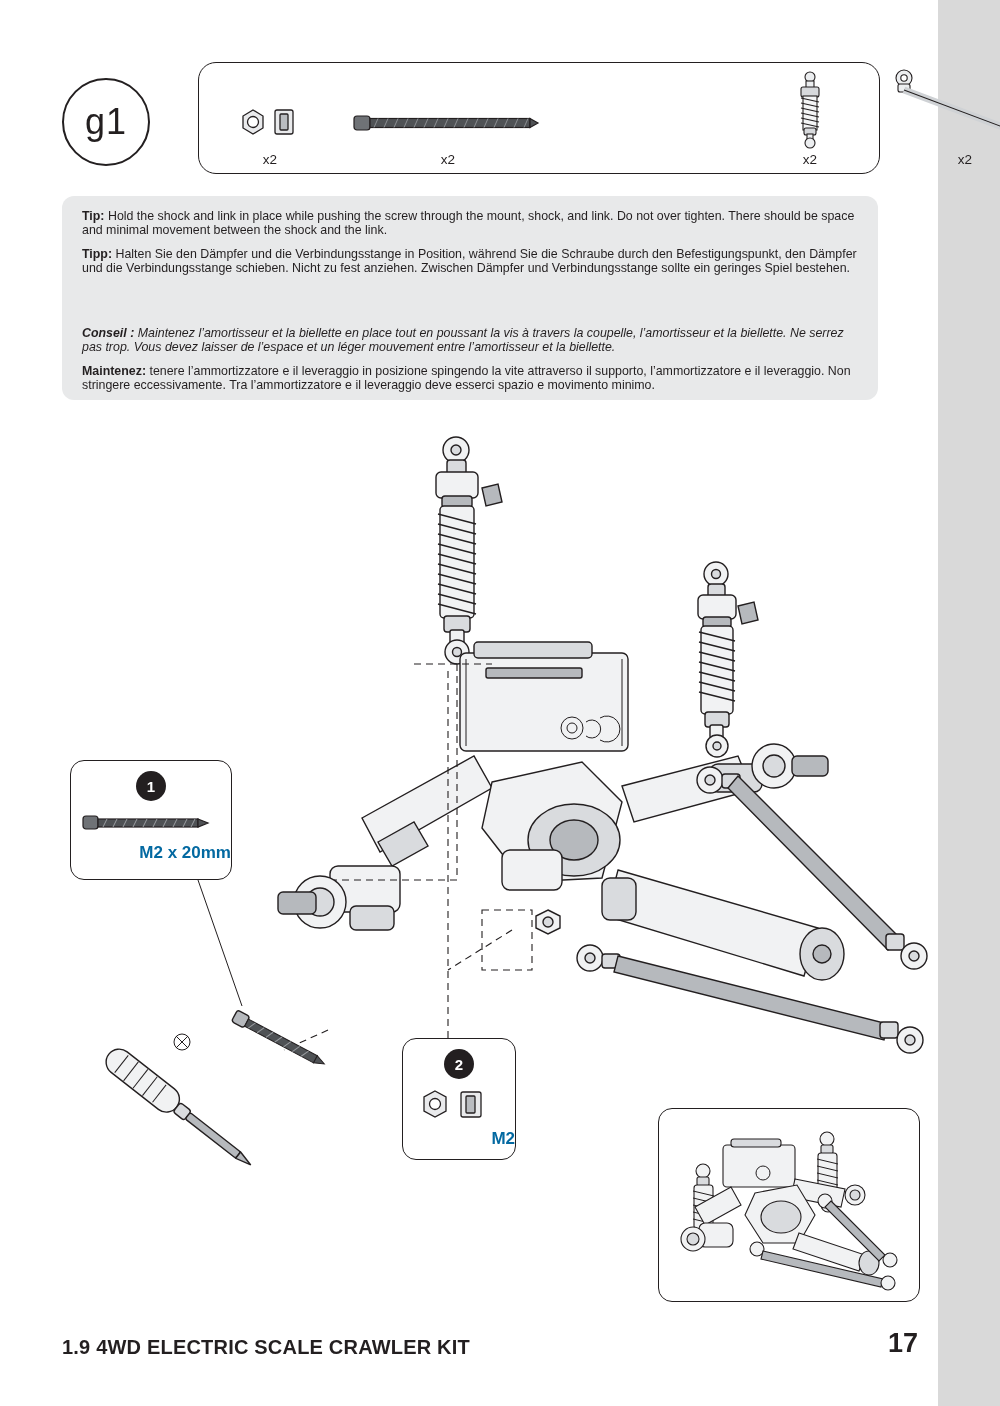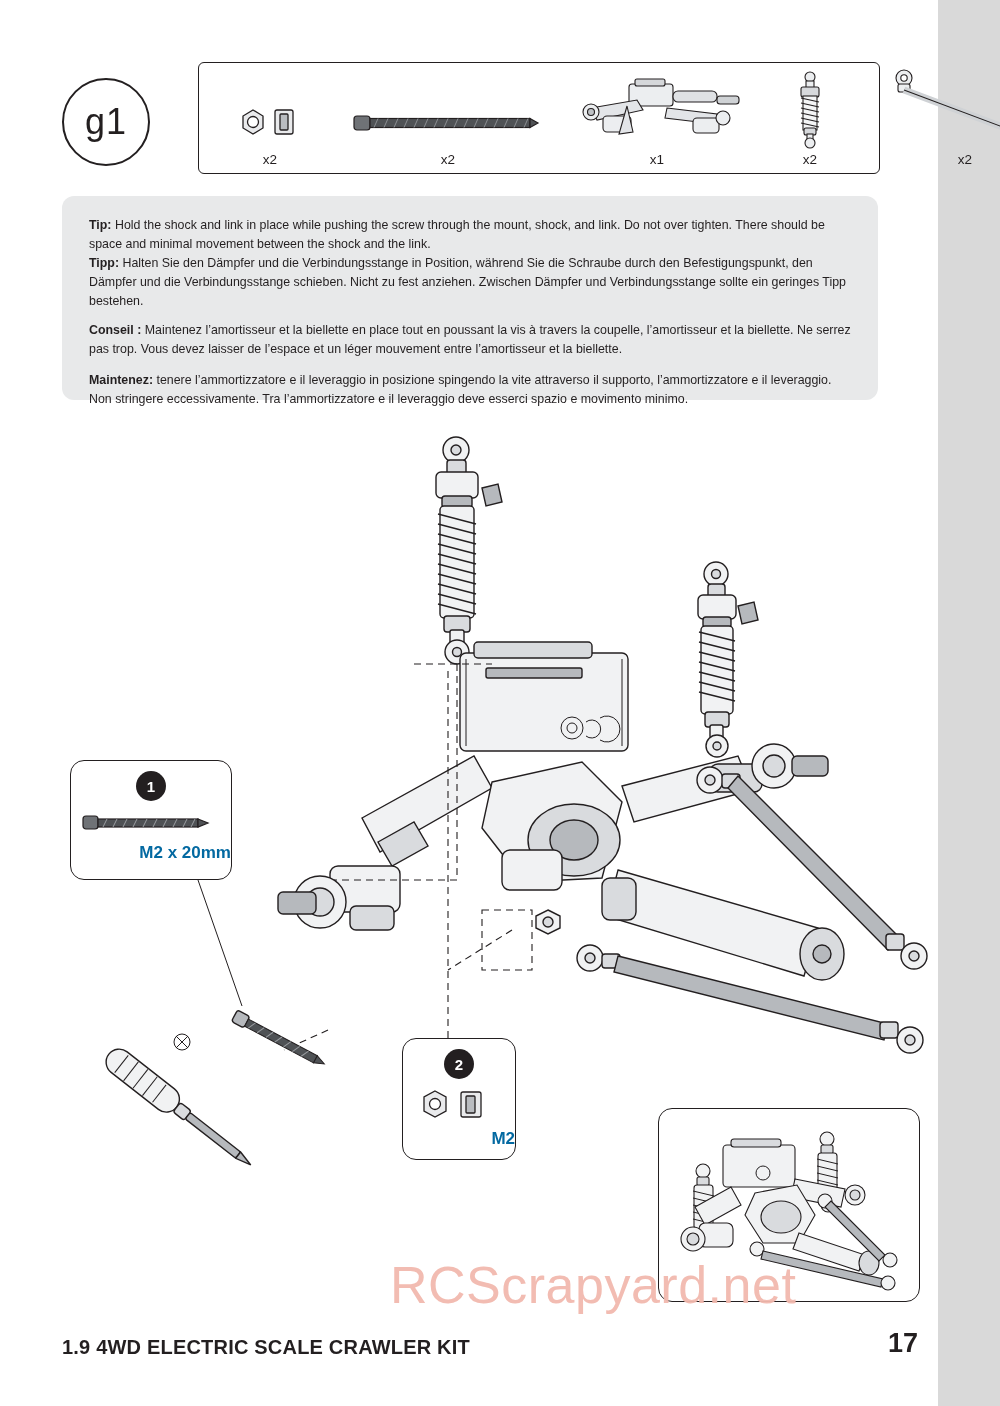--- a/index.html
+++ b/index.html
@@ -24,47 +24,47 @@
   .step-circle{
     position:absolute;left:62px;top:78px;width:84px;height:84px;
     border:2px solid #231f20;border-radius:50%;
     display:flex;align-items:center;justify-content:center;
   }
   .step-circle span{
     font-size:36px;letter-spacing:1px;color:#231f20;font-weight:400;
   }
   .parts-box{
     position:absolute;left:198px;top:62px;width:680px;height:110px;
-    border:1.5px solid #231f20;border-radius:6px;
+    border:1.5px solid #231f20;border-radius:18px;
     background:#fff;
   }
   .part{
     position:absolute;bottom:6px;text-align:center;
   }
   .part .qty{
     font-size:13.5px;color:#231f20;font-weight:400;
   }
   .part-art{
     position:relative;margin:0 auto 2px auto;
   }
 
   
   .tip-panel{
     position:absolute;left:62px;top:196px;width:816px;height:204px;
     background:#e8e9ea;border-radius:12px;
   }
   .tip-panel p{
-    margin:7px;
-    font-size:12.4px;line-height:19px;color:#231f20;
+    margin:0;
+    font-size:12.4px;line-height:14px;color:#231f20;
   }
   .tip-panel .blk{position:absolute;left:20px;right:20px;}
   .tip-panel b{font-weight:bold;}
   .t1{top:13px;}
   .t2{top:51px;}
-  .t3{top:118px;}
+  .t3{top:130px;font-style:italic;}
   .t4{top:168px;}
 
   
   .callout{
     position:absolute;border:1.5px solid #231f20;border-radius:14px;background:#fff;
   }
   .callout-1{left:70px;top:760px;width:160px;height:118px;}
   .callout-2{left:402px;top:1038px;width:112px;height:120px;}
   .bubble{
     position:absolute;width:30px;height:30px;border-radius:50%;
@@ -158,41 +158,20 @@
               <line x1="170" y1="18.5" x2="166" y2="27.5"></line>
                 <line x1="180" y1="18.5" x2="176" y2="27.5"></line>
             </g>
             <path d="M182,18.5 L190,23 L182,27.5 Z" fill="#4f5255"></path>
           </g>
         </svg>
       </div>
       <div class="qty">x2</div>
     </div>
 
-    <div class="part" style="left:358px;width:200px;">
-      <div class="part-art" style="width:180px;height:76px;">
-        <svg width="180" height="76" viewBox="0 0 180 76">
-          <g fill="#eceef0" stroke="#231f20" stroke-width="1.1">
-            <rect x="62" y="10" width="44" height="22" rx="3"></rect>
-            <rect x="68" y="5" width="30" height="7" rx="2" fill="#d5d7da"></rect>
-            <rect x="106" y="17" width="44" height="11" rx="5" fill="#dfe1e4"></rect>
-            <path d="M24,34 L70,26 L76,36 L30,46 Z" fill="#e3e5e8"></path>
-            <rect x="36" y="42" width="28" height="16" rx="4"></rect>
-            <circle cx="24" cy="38" r="8"></circle>
-            <circle cx="24" cy="38" r="3.5" fill="#bfc2c6"></circle>
-            <path d="M100,34 L150,40 L148,50 L98,44 Z" fill="#e3e5e8"></path>
-            <rect x="126" y="44" width="26" height="15" rx="4"></rect>
-            <circle cx="156" cy="44" r="7"></circle>
-            <rect x="150" y="22" width="22" height="8" rx="3" fill="#cfd2d5"></rect>
-            <path d="M60,32 L66,58 L52,60 Z" fill="#e3e5e8"></path>
-          </g>
-        </svg>
-      </div>
-      <div class="qty">x1</div>
-    </div>
 
     <div class="part" style="left:556px;width:110px;">
       <div class="part-art" style="width:44px;height:80px;">
         <svg width="44" height="80" viewBox="0 0 44 80">
           <g fill="#eceef0" stroke="#231f20" stroke-width="1.1">
             <circle cx="22" cy="7" r="5"></circle>
             <rect x="18" y="11" width="8" height="8"></rect>
             <rect x="13" y="17" width="18" height="10" rx="2" fill="#d7d9dc"></rect>
             <rect x="15" y="26" width="14" height="34" fill="#f4f5f6"></rect>
             <g stroke="#231f20" stroke-width="1.1" fill="none">
@@ -226,21 +205,21 @@
             <circle cx="132" cy="70" r="3.2" fill="#fff"></circle>
           </g>
         </svg>
       </div>
       <div class="qty">x2</div>
     </div>
   </div>
 
   <div class="tip-panel">
     <p class="blk t1"><b>Tip:</b><span> Hold the shock and link in place while pushing the screw through the mount, shock, and link. Do not over tighten. There should be space and minimal movement between the shock and the link.</span></p>
-    <p class="blk t2"><b>Tipp:</b><span> Halten Sie den Dämpfer und die Verbindungsstange in Position, während Sie die Schraube durch den Befestigungspunkt, den Dämpfer und die Verbindungsstange schieben. Nicht zu fest anziehen. Zwischen Dämpfer und Verbindungsstange sollte ein geringes Tipp bestehen.</span></p>
+    <p class="blk t2"><b>Tipp:</b><span> Halten Sie den Dämpfer und die Verbindungsstange in Position, während Sie die Schraube durch den Befestigungspunkt, den Dämpfer und die Verbindungsstange schieben. Nicht zu fest anziehen. Zwischen Dämpfer und Verbindungsstange sollte ein geringes Spiel bestehen.</span></p>
     <p class="blk t3"><b>Conseil :</b><span> Maintenez l’amortisseur et la biellette en place tout en poussant la vis à travers la coupelle, l’amortisseur et la biellette. Ne serrez pas trop. Vous devez laisser de l’espace et un léger mouvement entre l’amortisseur et la biellette.</span></p>
     <p class="blk t4"><b>Maintenez:</b><span> tenere l’ammortizzatore e il leveraggio in posizione spingendo la vite attraverso il supporto, l’ammortizzatore e il leveraggio. Non stringere eccessivamente. Tra l’ammortizzatore e il leveraggio deve esserci spazio e movimento minimo.</span></p>
   </div>
 
   <div class="art-stage">
     <svg width="876" height="900" viewBox="0 0 876 900">
       <defs>
         <style>
           .ln{fill:none;stroke:#231f20;stroke-width:1.4;}
           .pt{fill:#f1f2f3;stroke:#231f20;stroke-width:1.4;}
@@ -510,18 +489,17 @@
         <circle class="ipt" cx="166" cy="92" r="7"></circle>
         <path class="ipt3" d="M172,92 L226,146 L220,152 L166,98 Z"></path>
         <circle class="ipt" cx="231" cy="151" r="7"></circle>
         <circle class="ipt" cx="98" cy="140" r="7"></circle>
         <path class="ipt3" d="M104,142 L224,170 L222,178 L102,150 Z"></path>
         <circle class="ipt" cx="229" cy="174" r="7"></circle>
       </g>
     </svg>
   </div>
 
-  <div class="watermark">RCScrapyard.net</div>
 
   <div class="footer-title">1.9 4WD ELECTRIC SCALE CRAWLER KIT</div>
   <div class="footer-page">17</div>
 
 </div>
 
 </body></html>

